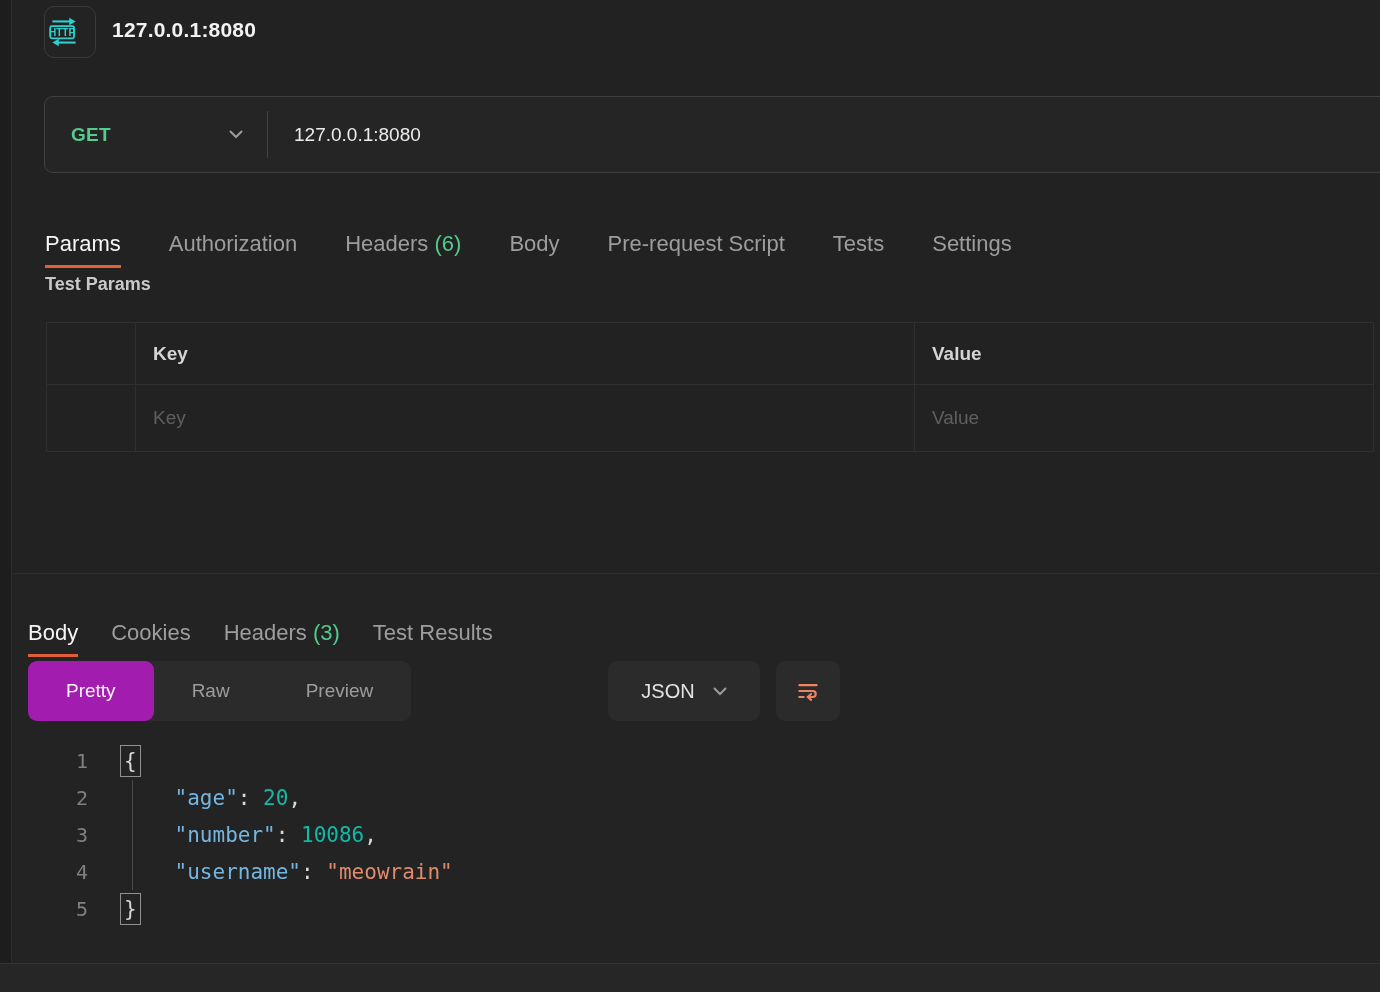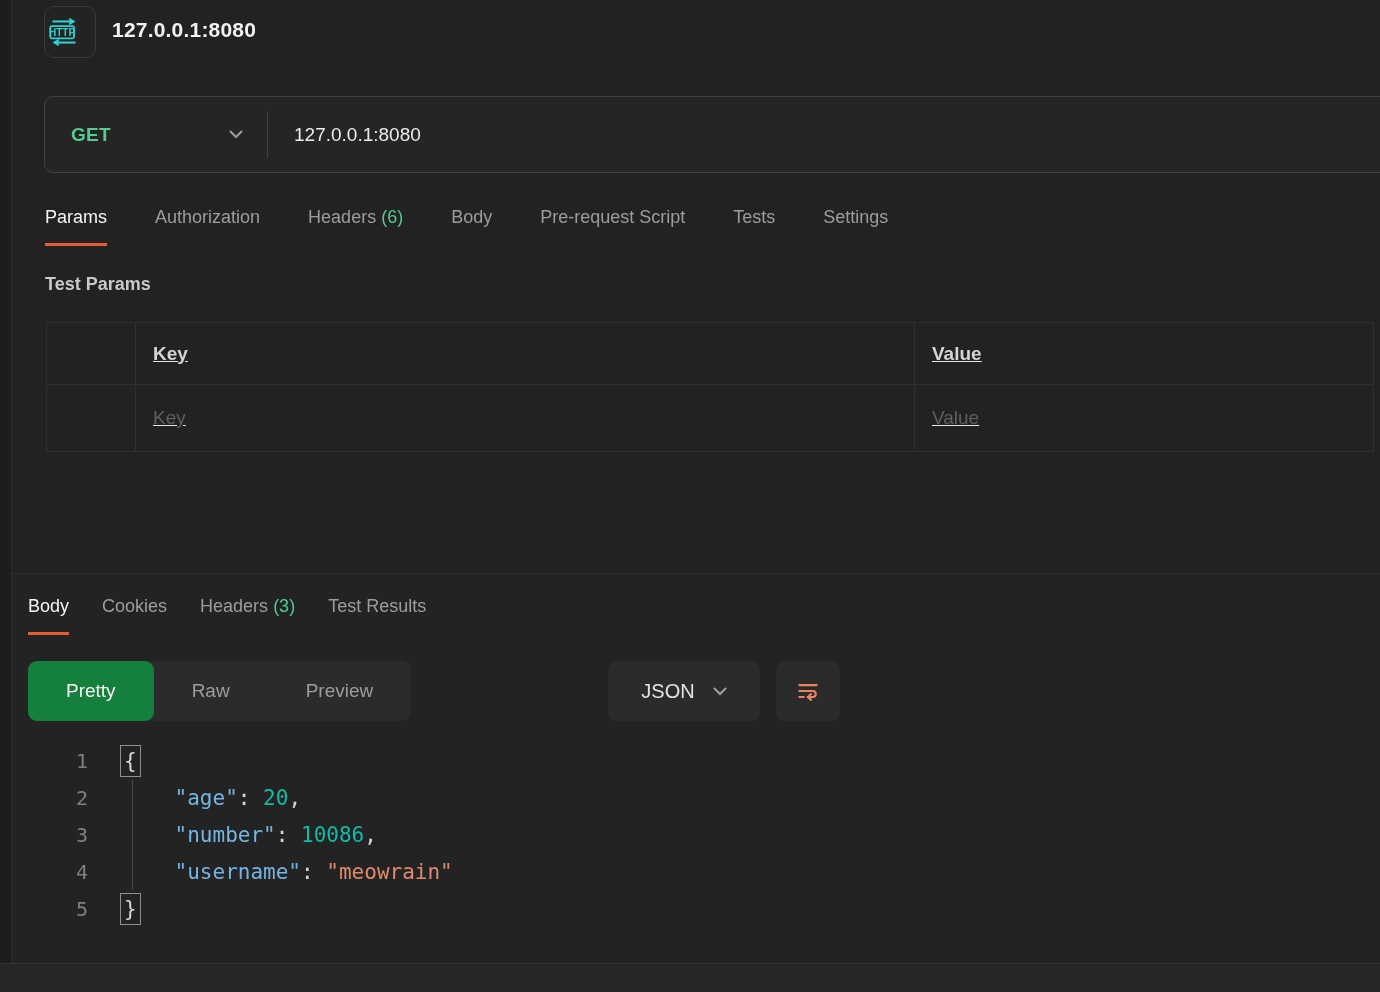--- a/index.html
+++ b/index.html
@@ -24,49 +24,49 @@
   .method-select { width:222px; display:flex; align-items:center;
     justify-content:space-between; padding:0 24px 0 26px; cursor:pointer; }
   .method-label { color:#52cc8f; font-weight:bold; font-size:19px; letter-spacing:.3px; }
   .vdivider { width:1px; background:#414141; margin:14px 0; }
   .url-input { flex:1; background:transparent; border:none; outline:none;
     color:#ececec; font-size:19px; padding-left:26px; font-family:"Liberation Sans", sans-serif; }
   
   .tabs { position:absolute; display:flex; align-items:flex-start; }
   .req-tabs { left:45px; top:207px; gap:48px; }
   .resp-tabs { left:28px; top:596px; gap:33px; }
-  .tab { color:#9d9d9d; font-size:18px; padding-bottom:15px; cursor:pointer; white-space:nowrap; }
+  .tab { color:#9d9d9d; font-size:22px; padding-bottom:8px; cursor:pointer; white-space:nowrap;margin-top:24px; }
   .tab .count { color:#4ecb8d; }
   .tab.active { color:#f5f5f5; border-bottom:3px solid #e05f36; }
   
   .section-label { position:absolute; left:45px; top:274px; font-size:18px;
     font-weight:bold; color:#c9c9c9; }
   .params-table { position:absolute; left:46px; top:322px; right:6px;
     border:1px solid #2f2f2f; }
-  .p-row { display:grid; grid-template-columns:89px 779px 1fr;text-decoration:underline; }
+  .p-row { display:grid; grid-template-columns:89px 779px 1fr; }
   .p-row.head { height:61px; }
   .p-row.body { height:67px; border-top:1px solid #2f2f2f; }
   .p-cell { display:flex; align-items:center; padding-left:17px; border-right:1px solid #2f2f2f; }
   .p-cell:last-child { border-right:none; }
   .p-cell.head-cell { font-size:19px; font-weight:bold; color:#d4d4d4; }
   .cell-input { width:100%; background:transparent; border:none; outline:none;
     font-size:19px; color:#cfcfcf; font-family:"Liberation Sans", sans-serif; }
   .cell-input::placeholder { color:#5f5f5f; opacity:1; }
   
   .h-divider { position:absolute; left:12px; top:573px; right:0; height:1px; background:#2e2e2e; }
   .response-bg { position:absolute; left:12px; top:574px; right:0; height:389px; background:#232323; }
   .resp-meta { position:absolute; right:2px; top:594px; display:flex;
     align-items:center; gap:24px; }
   .status-text, .time-text { color:#4ecb8d; font-size:19px; white-space:nowrap; }
   
   .view-group { position:absolute; left:28px; top:661px; height:60px;
     background:#2b2b2b; border-radius:9px; display:flex; align-items:stretch; }
   .segment { display:flex; align-items:center; padding:0 38px; color:#9d9d9d;
     font-size:19px; cursor:pointer; border-radius:9px; }
-  .segment.active { background:#15803d; color:#f5f5f5; }
+  .segment.active { background:#a21caf; color:#f5f5f5; }
   .format-select { position:absolute; left:608px; top:661px; width:152px; height:60px;
     background:#2b2b2b; border-radius:9px; display:flex; align-items:center;
     justify-content:center; gap:18px; cursor:pointer; }
   .format-label { color:#e3e3e3; font-size:20px; }
   .wrap-btn { position:absolute; left:776px; top:661px; width:64px; height:60px;
     background:#2b2b2b; border-radius:9px; display:flex; align-items:center;
     justify-content:center; cursor:pointer; }
   
   .code-area { position:absolute; left:40px; top:742px; right:20px;
     font-family:"DejaVu Sans Mono", monospace; font-size:21px; }

